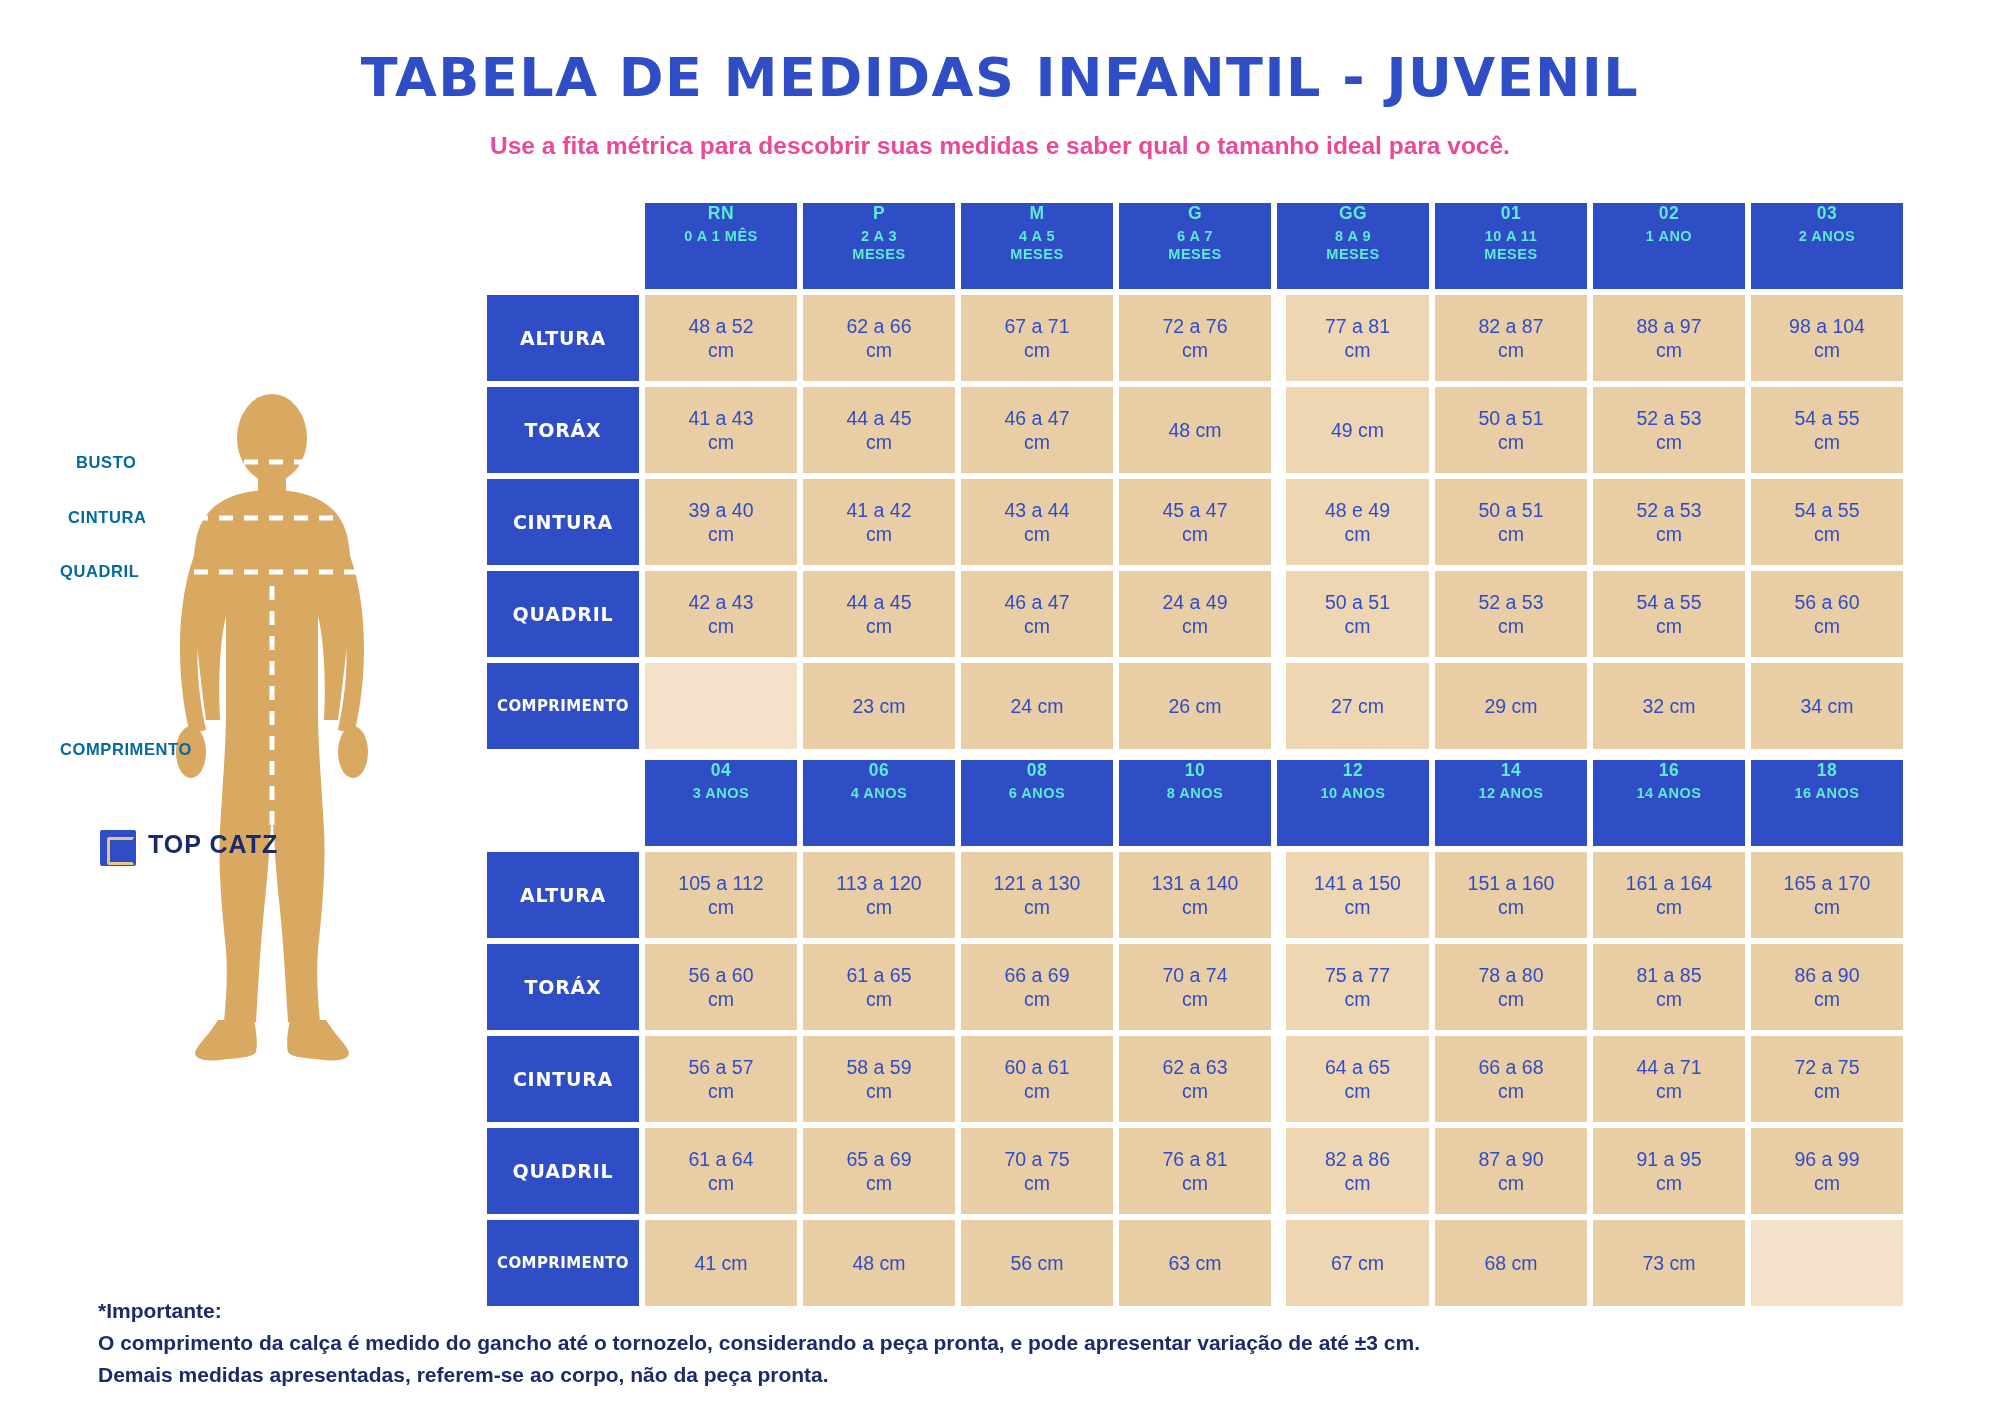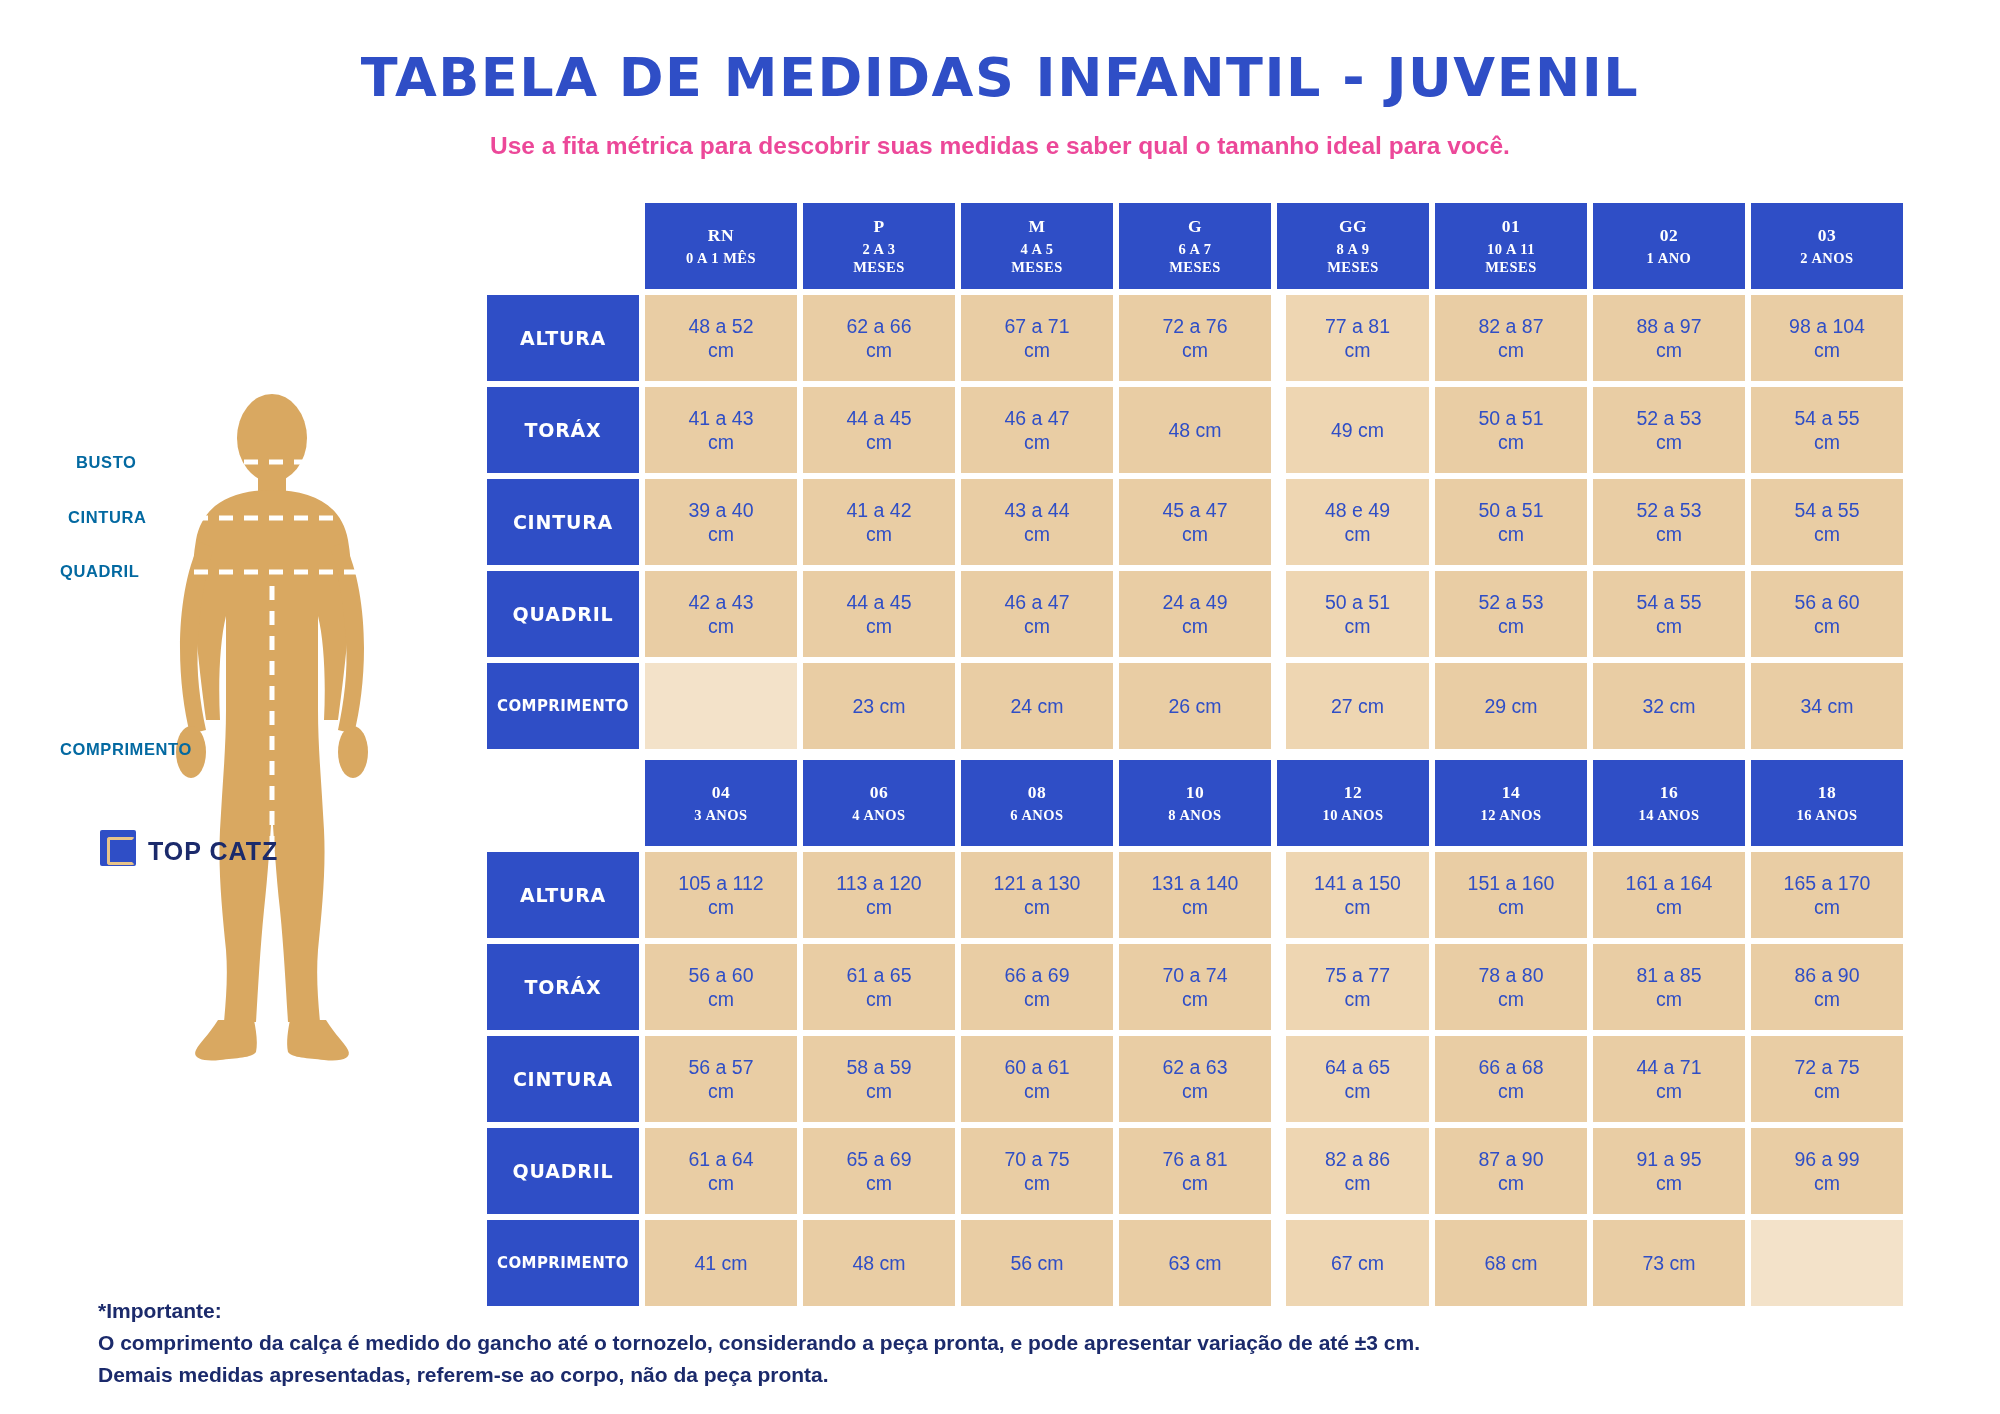--- a/index.html
+++ b/index.html
@@ -55,21 +55,21 @@
     font-family: "Liberation Sans", sans-serif;
   }
   .lbl-busto    { left: 16px;  top: 63px; }
   .lbl-cintura  { left: 8px;   top: 118px; }
   .lbl-quadril  { left: 0px;   top: 172px; }
   .lbl-compr    { left: 0px;   top: 350px; }
 
   .brand {
     position: absolute;
     left: 100px; top: 830px;
-    display: flex; align-items: flex-end; gap: 12px;
+    display: flex; align-items: flex-start; gap: 12px;
   }
   .brand-mark {
     width: 36px; height: 36px;
     background: #2f4ec6;
     position: relative;
     border-radius: 2px;
   }
   .brand-mark::after {
     content: "";
     position: absolute;
@@ -100,28 +100,27 @@
   #table-2 { left: 487px; top: 760px; }
 
   .table {
     grid-template-columns: 152px repeat(8, 152px);
     grid-auto-rows: 86px;
   }
   .table .hdr-spacer { background: transparent; }
 
   .col-head {
     background: #2f4ec6;
-    color: #ffffff;
+    color: #5eead4;
     display: flex;
     flex-direction: column;
     align-items: center;
-    justify-content: center;
     gap: 3px;
     text-align: center;
-    font-family: Liberation Serif, serif;
+    font-family: Liberation Sans, sans-serif;
   }
   .col-head .ch-size {
     font-size: 17.5px;
     font-weight: 800;
     letter-spacing: 0.5px;
   }
   .col-head .ch-age {
     font-size: 14.5px;
     font-weight: 800;
     letter-spacing: 0.5px;

